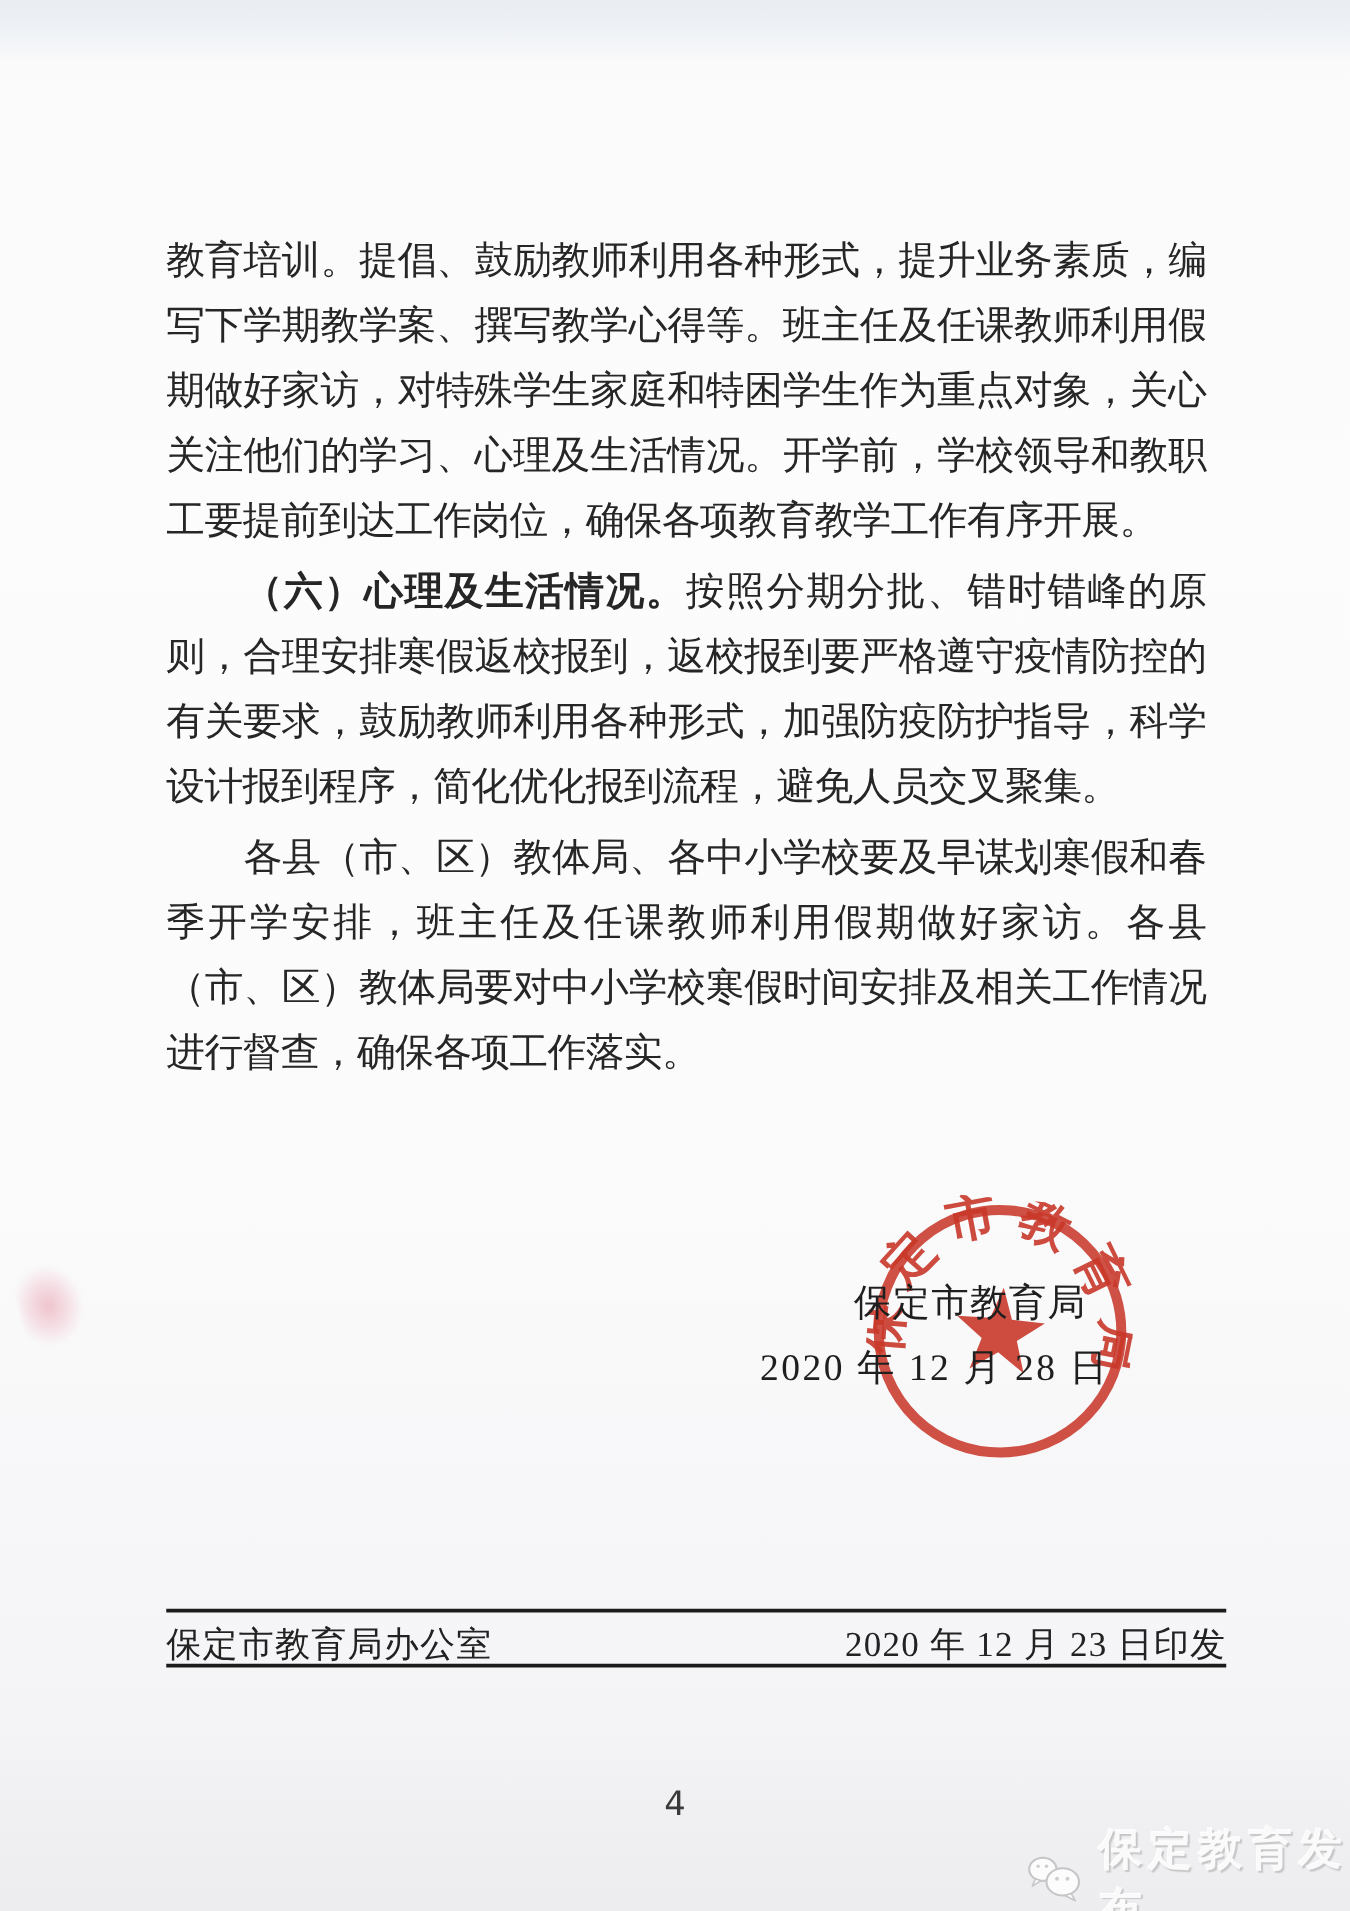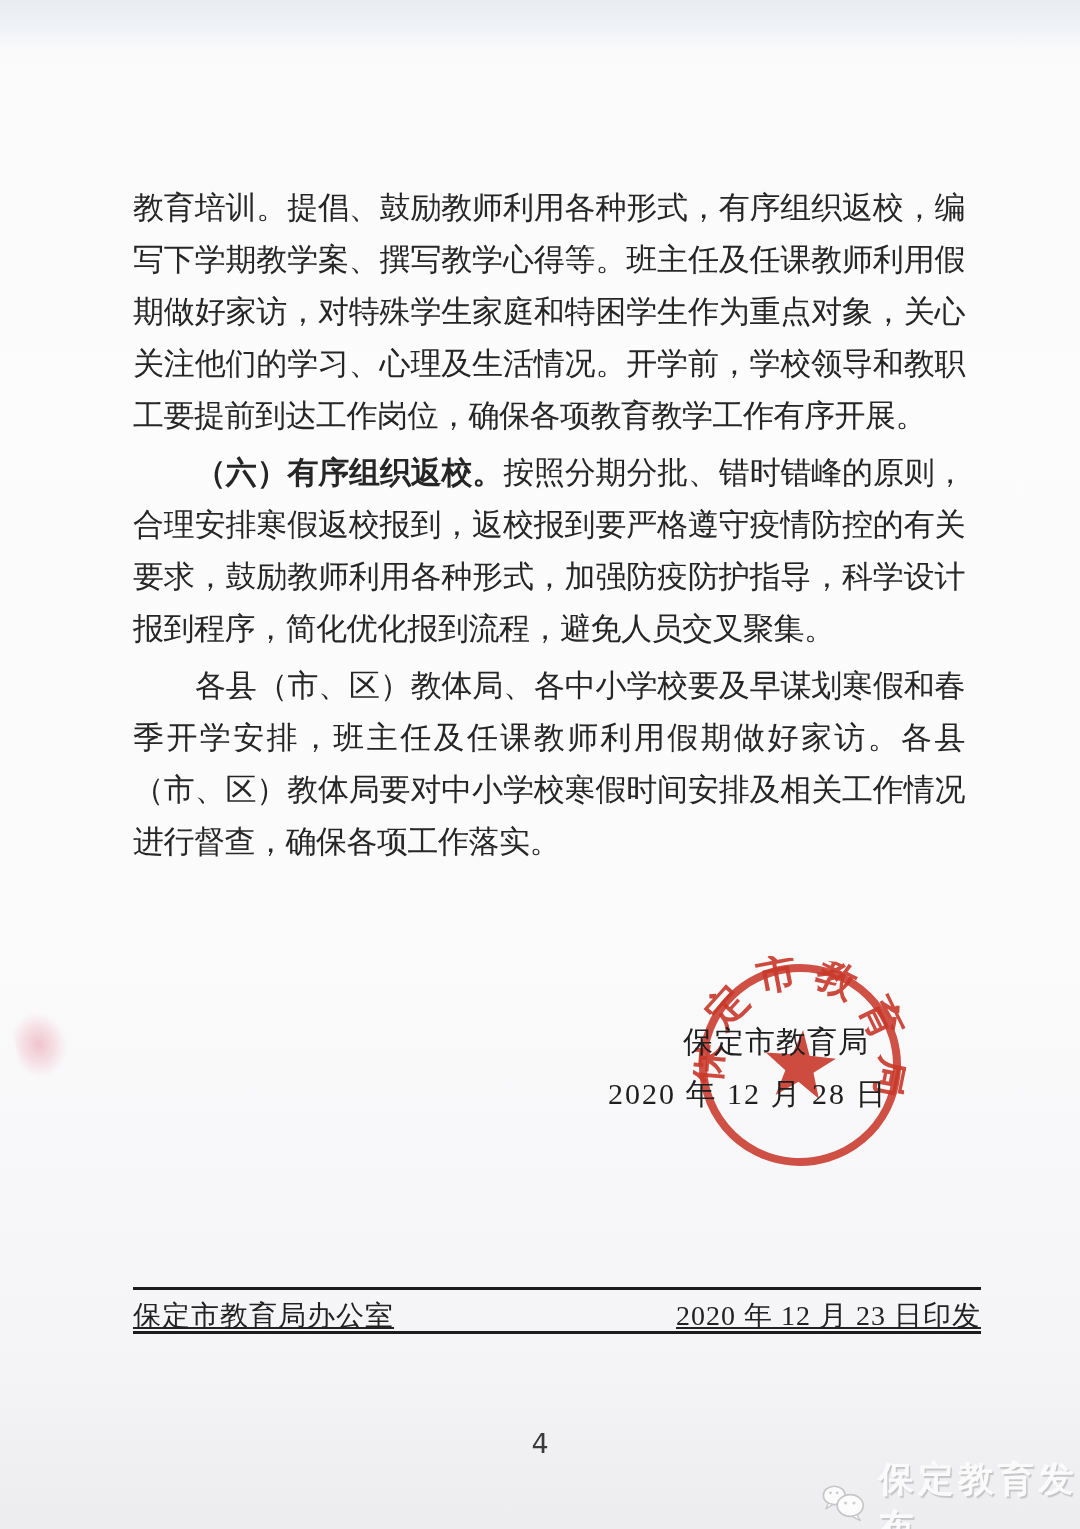--- a/index.html
+++ b/index.html
@@ -56,21 +56,21 @@
   
   .rule {
     position: absolute; left: 133px; width: 848px; height: 3px;
     background: #1c1c1c; z-index: 2;
   }
   .rule.top { top: 1287px; }
   .rule.bottom { top: 1331px; }
   .footer-row {
     position: absolute; left: 133px; top: 1297px; width: 848px;
     display: flex; justify-content: space-between; align-items: baseline;
-    font-size: 28px; color: #222; letter-spacing: 1px; text-decoration: underline;
+    font-size: 28px; color: #222; letter-spacing: 1px;
   }
   .page-number {
     position: absolute; left: 0; right: 0; top: 1428px;
     text-align: center; font-size: 27px; color: #3a3a3a;
     font-family: "DejaVu Sans", "Liberation Sans", sans-serif;
   }
   
   .watermark {
     position: absolute; left: 820px; top: 1456px;
     display: flex; align-items: center; gap: 10px; z-index: 1;
@@ -81,22 +81,22 @@
     color: #fafafa;
     text-shadow: 1.5px 1.5px 1px #c6c6c9, -0.5px -0.5px 0 #ffffff;
   }
 </style>
 </head>
 <body>
 
 <div class="page">
 
   <div class="body-text">
-    <p><b class="lead"></b><span>教育培训。提倡、鼓励教师利用各种形式，有序组织返校，编写下学期教学案、撰写教学心得等。班主任及任课教师利用假期做好家访，对特殊学生家庭和特困学生作为重点对象，关心关注他们的学习、心理及生活情况。开学前，学校领导和教职工要提前到达工作岗位，确保各项教育教学工作有序开展。</span></p>
-    <p class="indent"><b class="lead">（六）有序组织返校。</b><span>按照分期分批、错时错峰的原则，合理安排寒假返校报到，返校报到要严格遵守疫情防控的有关要求，鼓励教师利用各种形式，加强防疫防护指导，科学设计报到程序，简化优化报到流程，避免人员交叉聚集。</span></p>
+    <p><b class="lead"></b><span>教育培训。提倡、鼓励教师利用各种形式，提升业务素质，编写下学期教学案、撰写教学心得等。班主任及任课教师利用假期做好家访，对特殊学生家庭和特困学生作为重点对象，关心关注他们的学习、心理及生活情况。开学前，学校领导和教职工要提前到达工作岗位，确保各项教育教学工作有序开展。</span></p>
+    <p class="indent"><b class="lead">（六）心理及生活情况。</b><span>按照分期分批、错时错峰的原则，合理安排寒假返校报到，返校报到要严格遵守疫情防控的有关要求，鼓励教师利用各种形式，加强防疫防护指导，科学设计报到程序，简化优化报到流程，避免人员交叉聚集。</span></p>
     <p class="indent"><b class="lead"></b><span>各县（市、区）教体局、各中小学校要及早谋划寒假和春季开学安排，班主任及任课教师利用假期做好家访。各县（市、区）教体局要对中小学校寒假时间安排及相关工作情况进行督查，确保各项工作落实。</span></p>
   </div>
 
   <svg class="seal" viewBox="0 0 212 212" aria-hidden="true">
     <circle cx="106" cy="106" r="97" fill="none" stroke="#c8382a" stroke-width="8" opacity="0.88"></circle>
     <path id="sealArc" d="M 32.4 137.3 A 80 80 0 1 1 179.6 137.3" fill="none"></path>
     <text font-size="40" fill="#c8382a" opacity="0.9" letter-spacing="12">
       <textPath href="#sealArc" startOffset="6">保定市教育局</textPath>
     </text>
     <path fill="#c8382a" opacity="0.9" d="M106,71 L114.7,96 L141.2,96.6 L120.1,112.6 L127.7,137.9 L106,122.8 L84.3,137.9 L91.9,112.6 L70.8,96.6 L97.3,96 Z"></path>

